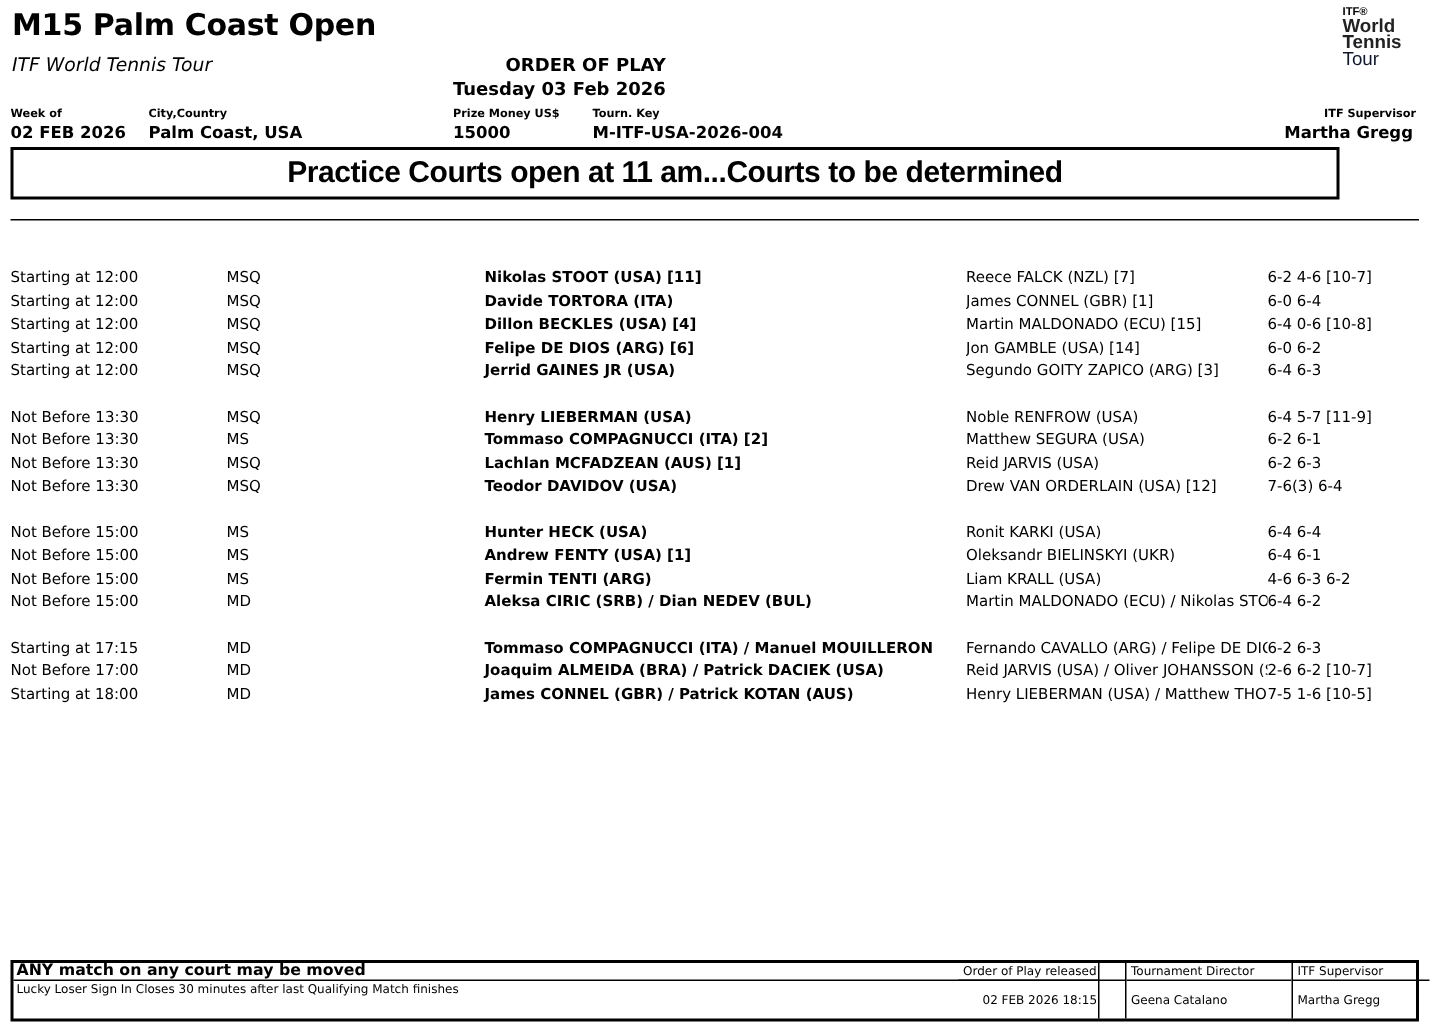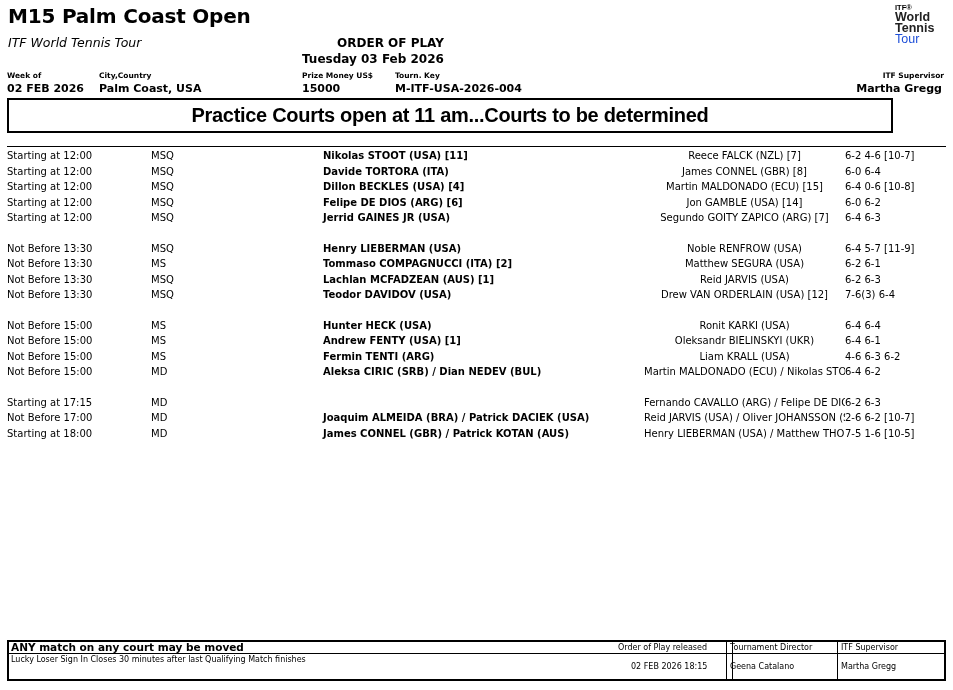--- a/index.html
+++ b/index.html
@@ -6,46 +6,46 @@
     html, body { width: 953px; height: 690px; background: #ffffff; overflow: hidden; }
     body { position: relative; font-family: "DejaVu Sans", sans-serif; color: #000; }
 
     .title { position: absolute; left: 8px; top: 4px; font-size: 20px; font-weight: bold; letter-spacing: -0.2px; }
     .subtitle { position: absolute; left: 8px; top: 35px; font-size: 12.5px; font-style: italic; }
     .oop { position: absolute; left: 302px; top: 35px; font-size: 12px; font-weight: bold; line-height: 16px; text-align: right; }
 
     .logo { position: absolute; left: 895px; top: 3px; width: 52px; line-height: 11px; font-family: "Liberation Sans", sans-serif; }
     .logo .itf { font-size: 7.5px; font-weight: bold; display: block; line-height: 9px; }
     .logo .w { font-size: 12.5px; font-weight: bold; display: block; color: #222; }
-    .logo .t { font-size: 12.5px; display: block; color: #1d4ed8; }
+    .logo .t { font-size: 12.5px; display: block; color: #0f172a; }
 
     .meta-label { position: absolute; font-size: 7.5px; font-weight: bold; top: 71px; }
     .meta-val { position: absolute; font-size: 11px; font-weight: bold; top: 82px; }
 
     .banner { position: absolute; left: 7px; top: 98px; width: 886px; height: 35px; border: 2px solid #000;
               display: flex; align-items: center; justify-content: center; }
     .banner span { font-family: "Liberation Sans", sans-serif; font-size: 20px; font-weight: bold; letter-spacing: -0.3px; }
 
     .rule { position: absolute; left: 7px; top: 146px; width: 939px; height: 1px; background: #000; }
 
-    .matches { position: absolute; left: 0; top: 149px; width: 780px; text-align: center; }
+    .matches { position: absolute; left: 0; top: 179px; width: 780px; }
     .grp { margin-bottom: 15px; }
     .row { position: relative; height: 15.5px; font-size: 10px; white-space: nowrap; }
     .row span { position: absolute; top: 1px; }
     .c-time { left: 7px; }
     .c-ev { left: 151px; }
     .c-p1 { left: 323px; font-weight: bold; }
     .c-p2 { left: 644px; width: 201px; overflow: hidden; }
     .c-sc { left: 845px; }
 
     .footer { position: absolute; left: 7px; top: 640px; width: 939px; height: 41px; border: 2px solid #000; }
     .f-left { position: absolute; left: 0; top: 0; width: 724px; height: 37px; border-right: 1px solid #000; }
     .f-any { height: 12px; border-bottom: 1px solid #000; font-size: 10.5px; font-weight: bold; padding-left: 2px; line-height: 11px; }
     .f-note { font-size: 8px; padding-left: 2px; line-height: 11px; }
-    .f-cell { position: absolute; top: 0; height: 37px; border-right: 1px solid #000; }
+    .f-cell { position: absolute; top: 0; height: 37px; border-right: 1px solid #000; margin-left: 24px; }
     .f-cell .h { height: 12px; border-bottom: 1px solid #000; font-size: 8px; padding-left: 3px; line-height: 11px; }
     .f-cell .v { font-size: 8px; padding-left: 3px; line-height: 25px; }
     .f-cell.last { border-right: none; }
   </style>
 </head>
 <body>
 
 <div class="title">M15 Palm Coast Open</div>
 <div class="subtitle">ITF World Tennis Tour</div>
 <div class="oop">
@@ -84,42 +84,42 @@
       <span class="c-time">Starting at 12:00</span>
       <span class="c-ev">MSQ</span>
       <span class="c-p1">Nikolas STOOT (USA) [11]</span>
       <span class="c-p2">Reece FALCK (NZL) [7]</span>
       <span class="c-sc">6-2 4-6 [10-7]</span>
     </div>
     <div class="row">
       <span class="c-time">Starting at 12:00</span>
       <span class="c-ev">MSQ</span>
       <span class="c-p1">Davide TORTORA (ITA)</span>
-      <span class="c-p2">James CONNEL (GBR) [8]</span>
+      <span class="c-p2">James CONNEL (GBR) [1]</span>
       <span class="c-sc">6-0 6-4</span>
     </div>
     <div class="row">
       <span class="c-time">Starting at 12:00</span>
       <span class="c-ev">MSQ</span>
       <span class="c-p1">Dillon BECKLES (USA) [4]</span>
       <span class="c-p2">Martin MALDONADO (ECU) [15]</span>
       <span class="c-sc">6-4 0-6 [10-8]</span>
     </div>
     <div class="row">
       <span class="c-time">Starting at 12:00</span>
       <span class="c-ev">MSQ</span>
       <span class="c-p1">Felipe DE DIOS (ARG) [6]</span>
       <span class="c-p2">Jon GAMBLE (USA) [14]</span>
       <span class="c-sc">6-0 6-2</span>
     </div>
     <div class="row">
       <span class="c-time">Starting at 12:00</span>
       <span class="c-ev">MSQ</span>
       <span class="c-p1">Jerrid GAINES JR (USA)</span>
-      <span class="c-p2">Segundo GOITY ZAPICO (ARG) [7]</span>
+      <span class="c-p2">Segundo GOITY ZAPICO (ARG) [3]</span>
       <span class="c-sc">6-4 6-3</span>
     </div>
   </div>
 
   <div class="grp">
     <div class="row">
       <span class="c-time">Not Before 13:30</span>
       <span class="c-ev">MSQ</span>
       <span class="c-p1">Henry LIEBERMAN (USA)</span>
       <span class="c-p2">Noble RENFROW (USA)</span>
@@ -176,20 +176,21 @@
       <span class="c-p1">Aleksa CIRIC (SRB) / Dian NEDEV (BUL)</span>
       <span class="c-p2">Martin MALDONADO (ECU) / Nikolas STOOT (USA)</span>
       <span class="c-sc">6-4 6-2</span>
     </div>
   </div>
 
   <div class="grp">
     <div class="row">
       <span class="c-time">Starting at 17:15</span>
       <span class="c-ev">MD</span>
+      <span class="c-p1">Tommaso COMPAGNUCCI (ITA) / Manuel MOUILLERON</span>
       <span class="c-p2">Fernando CAVALLO (ARG) / Felipe DE DIOS (ARG)</span>
       <span class="c-sc">6-2 6-3</span>
     </div>
     <div class="row">
       <span class="c-time">Not Before 17:00</span>
       <span class="c-ev">MD</span>
       <span class="c-p1">Joaquim ALMEIDA (BRA) / Patrick DACIEK (USA)</span>
       <span class="c-p2">Reid JARVIS (USA) / Oliver JOHANSSON (SWE)</span>
       <span class="c-sc">2-6 6-2 [10-7]</span>
     </div>

